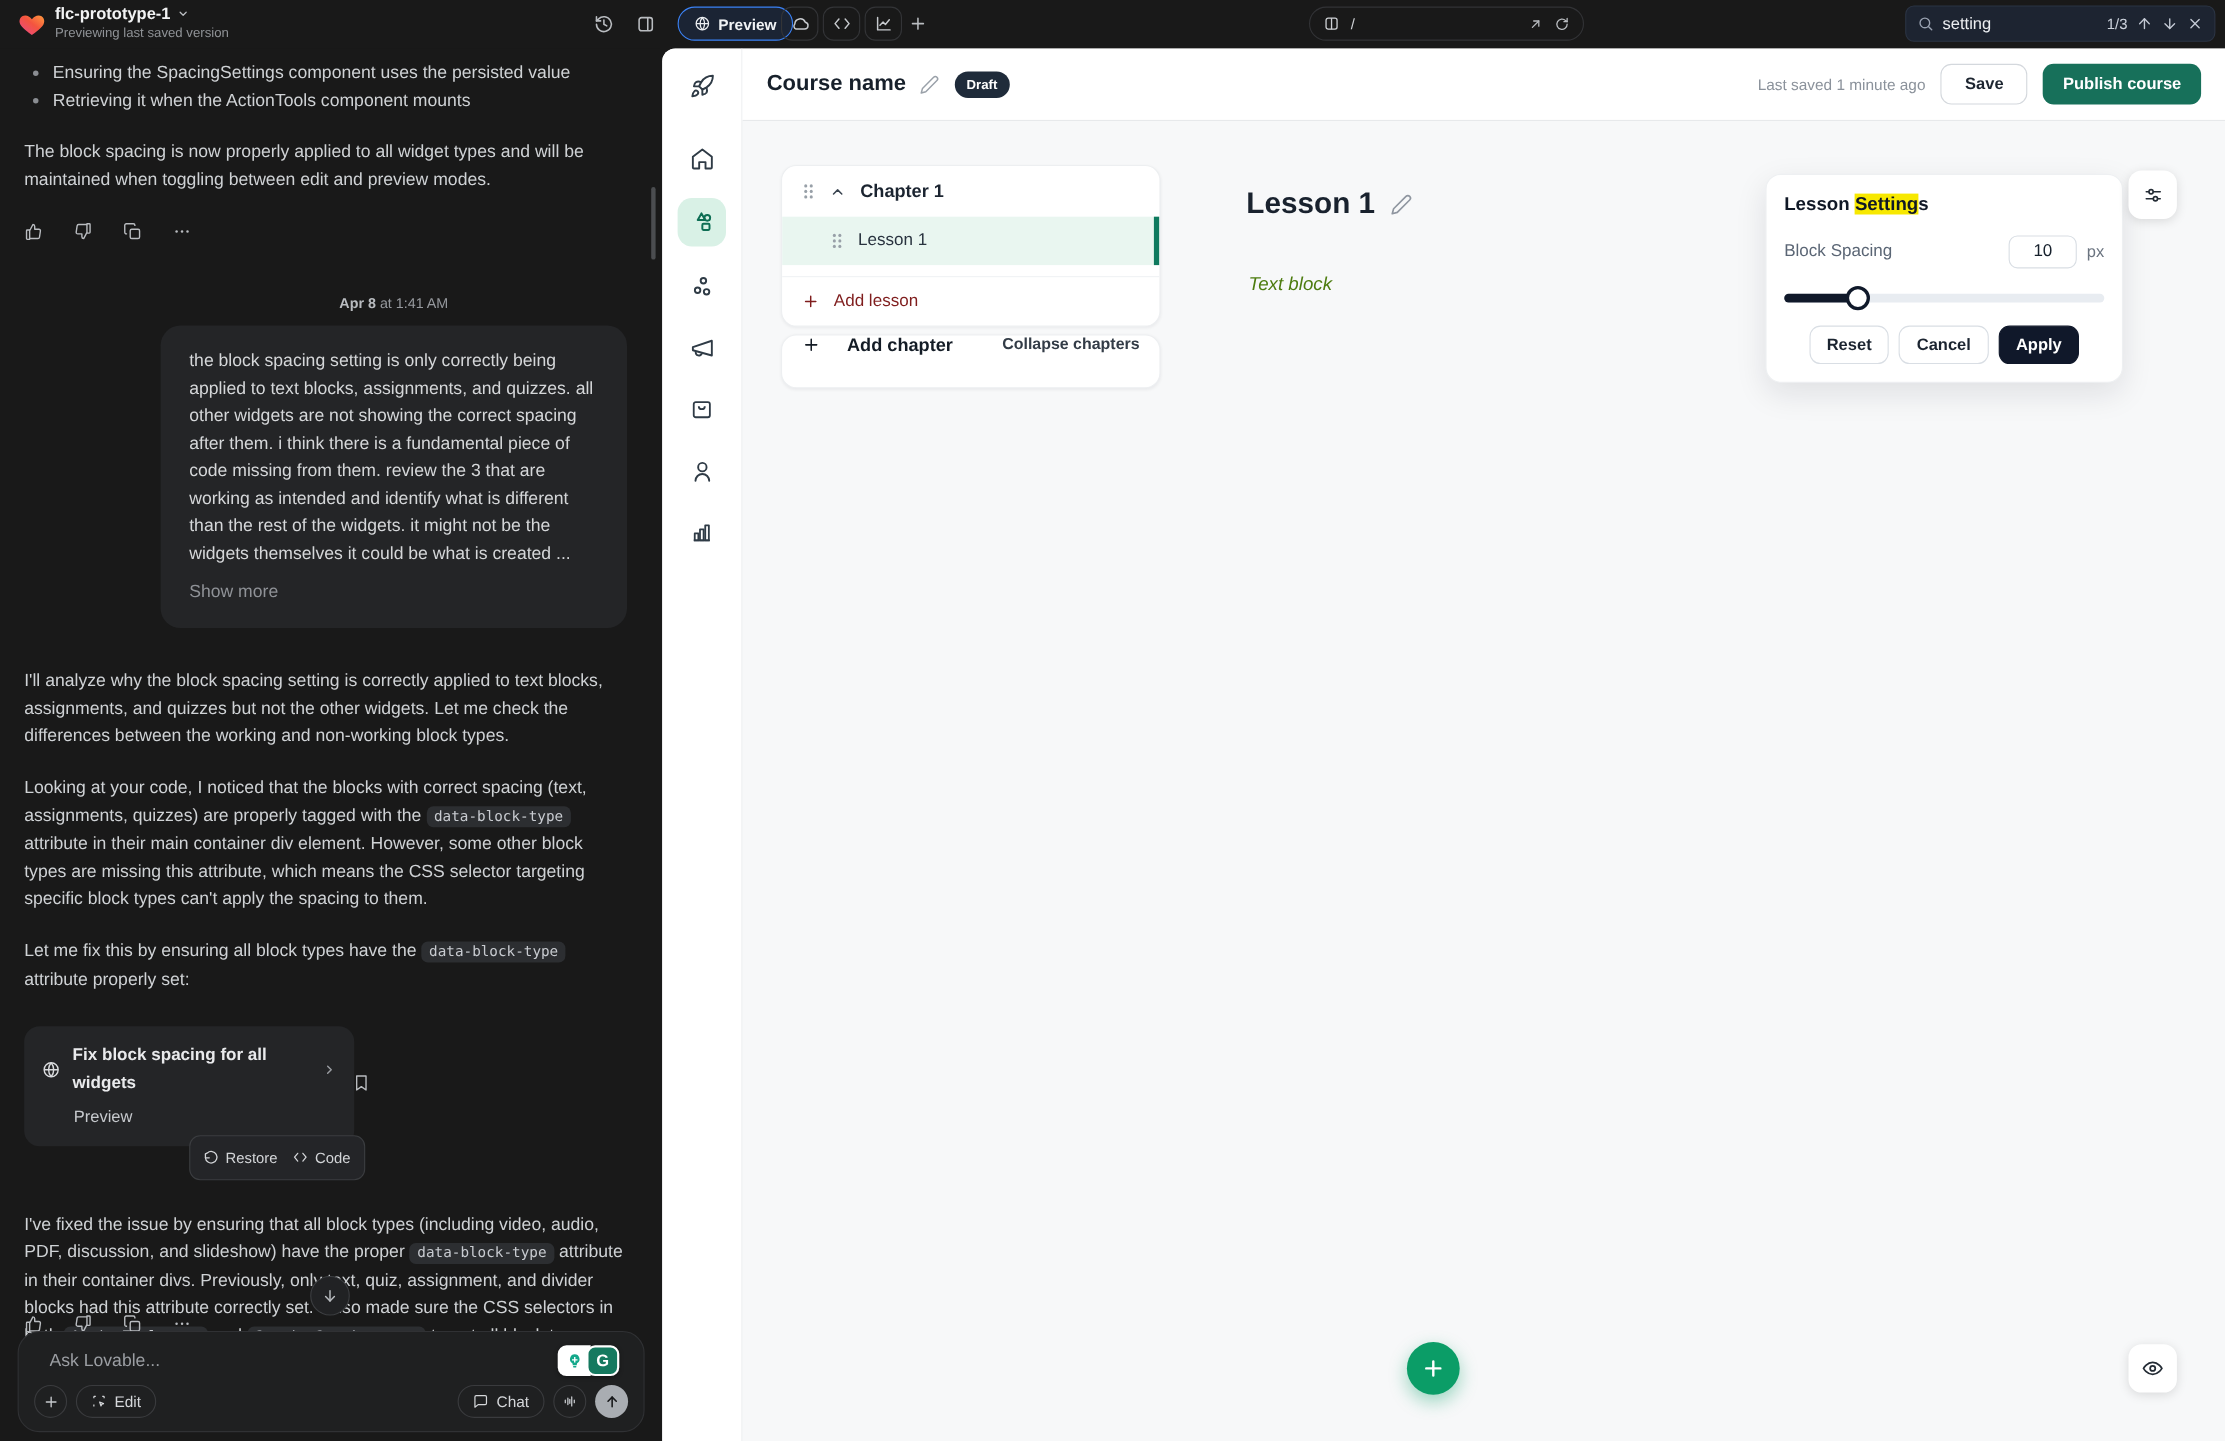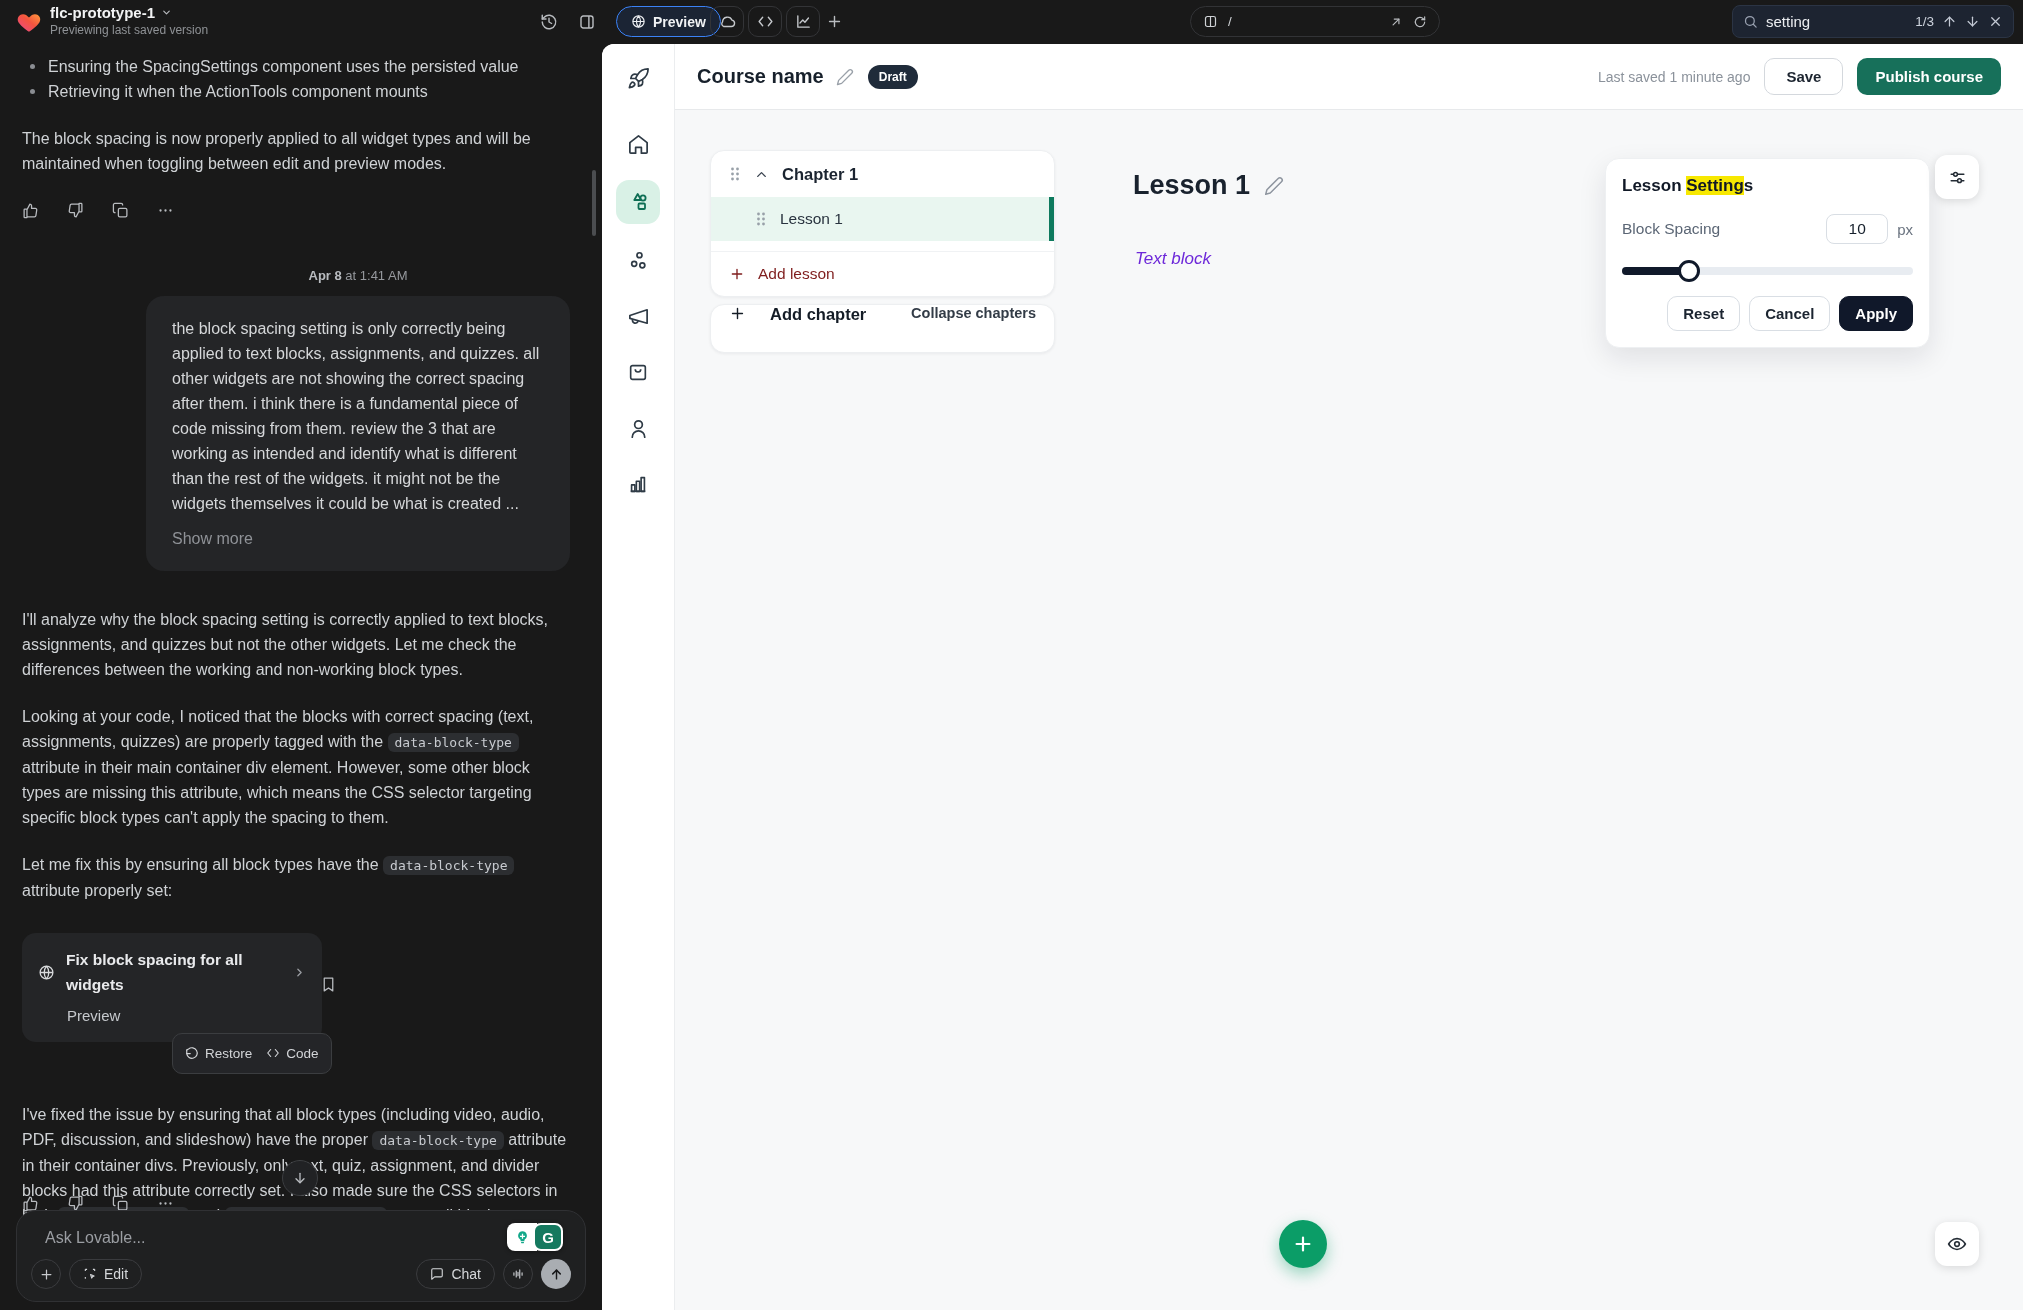--- a/index.html
+++ b/index.html
@@ -91,34 +91,34 @@
   .lesson-label { font-size:15.5px; color:#29333f; }
   .divider { height:1px; background:#f0f2f4; margin-top:10px; }
   .add-row { height:44px; display:flex; align-items:center; gap:13px; padding:0 18px; cursor:pointer; color:#7f1d1d; }
   .add-row .lbl { font-size:15.5px; font-weight:500; }
   .card-addchapter { top:260px; height:49px; display:flex; padding:0 18px; gap:24px; color:#141c26; }
   .addchapter-lbl { font-size:16.5px; font-weight:700; }
   .collapse-lbl { margin-left:auto; font-size:14.5px; font-weight:600; color:#333c47; cursor:pointer; }
 
   .lesson-head { position:absolute; left:531px; top:126px; display:flex; align-items:center; gap:14px; }
   .lesson-head h1 { font-size:27px; font-weight:700; color:#19222e; }
-  .textblock { position:absolute; left:533px; top:205px; font-style:italic; font-size:17px; color:#6d28d9; }
+  .textblock { position:absolute; left:533px; top:205px; font-style:italic; font-size:17px; color:#4d7c0f; }
 
   .settings-panel { position:absolute; left:1003px; top:114px; width:325px; background:#fff; border:1px solid #eef0f2; border-radius:14px; box-shadow:0 10px 28px rgba(15,23,42,.10); padding:17px 16px 16px; }
   .sp-title { font-size:17px; font-weight:700; color:#101826; }
   .hl { background:#f7e800; color:#101826; }
   .sp-row { margin-top:18px; display:flex; align-items:center; }
   .sp-label { font-size:15.5px; color:#5b6675; }
   .sp-input { margin-left:auto; width:62px; height:30px; border:1px solid #d9dee4; border-radius:8px; text-align:center; font-size:15.5px; color:#16202c; outline:none; font-family:"Liberation Sans",sans-serif; }
   .sp-unit { font-size:15px; color:#6b7480; margin-left:9px; }
   .slider { margin-top:16px; position:relative; height:22px; cursor:pointer; }
   .slider .track { position:absolute; left:0; right:0; top:7px; height:8px; border-radius:4px; background:#e8ecf1; }
   .slider .fill { position:absolute; left:0; top:7px; height:8px; border-radius:4px; background:#10192a; }
   .slider .thumb { position:absolute; top:0; width:22px; height:22px; border-radius:50%; background:#fff; border:3px solid #10192a; }
-  .sp-buttons { margin-top:14px; display:flex; justify-content:flex-end; gap:9px; }
+  .sp-buttons { margin-top:14px; display:flex; justify-content:center; gap:9px; }
   .sp-btn { border:1px solid #d9dee4; background:#fff; border-radius:10px; padding:8px 15px; font-size:15px; font-weight:600; color:#1b2430; cursor:pointer; font-family:"Liberation Sans",sans-serif; }
   .sp-btn.apply { background:#10182a; border-color:#10182a; color:#fff; font-weight:700; }
 
   .fab { position:absolute; left:677px; top:1176px; width:48px; height:48px; border-radius:50%; background:#0b9d67; color:#fff; display:flex; align-items:center; justify-content:center; box-shadow:0 6px 16px rgba(11,157,103,.4); cursor:pointer; }
   .float-btn { position:absolute; width:44px; height:44px; border-radius:12px; background:#fff; box-shadow:0 2px 10px rgba(0,0,0,.13); display:flex; align-items:center; justify-content:center; color:#242c35; cursor:pointer; }
   .float-top { left:1333px; top:111px; }
   .float-bottom { left:1333px; top:1178px; }
 </style>
 </head>
 <body>

